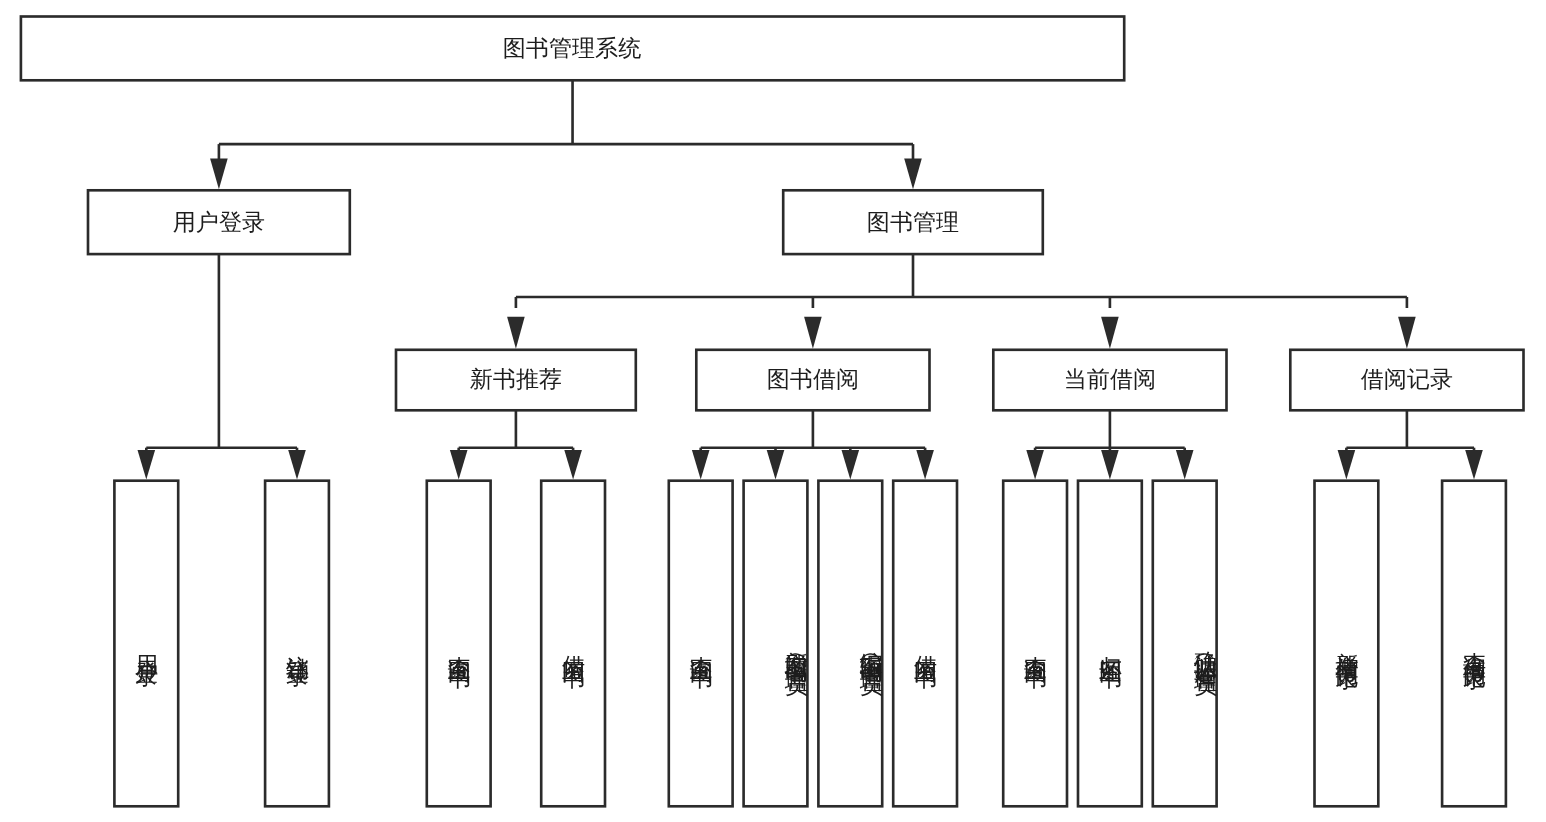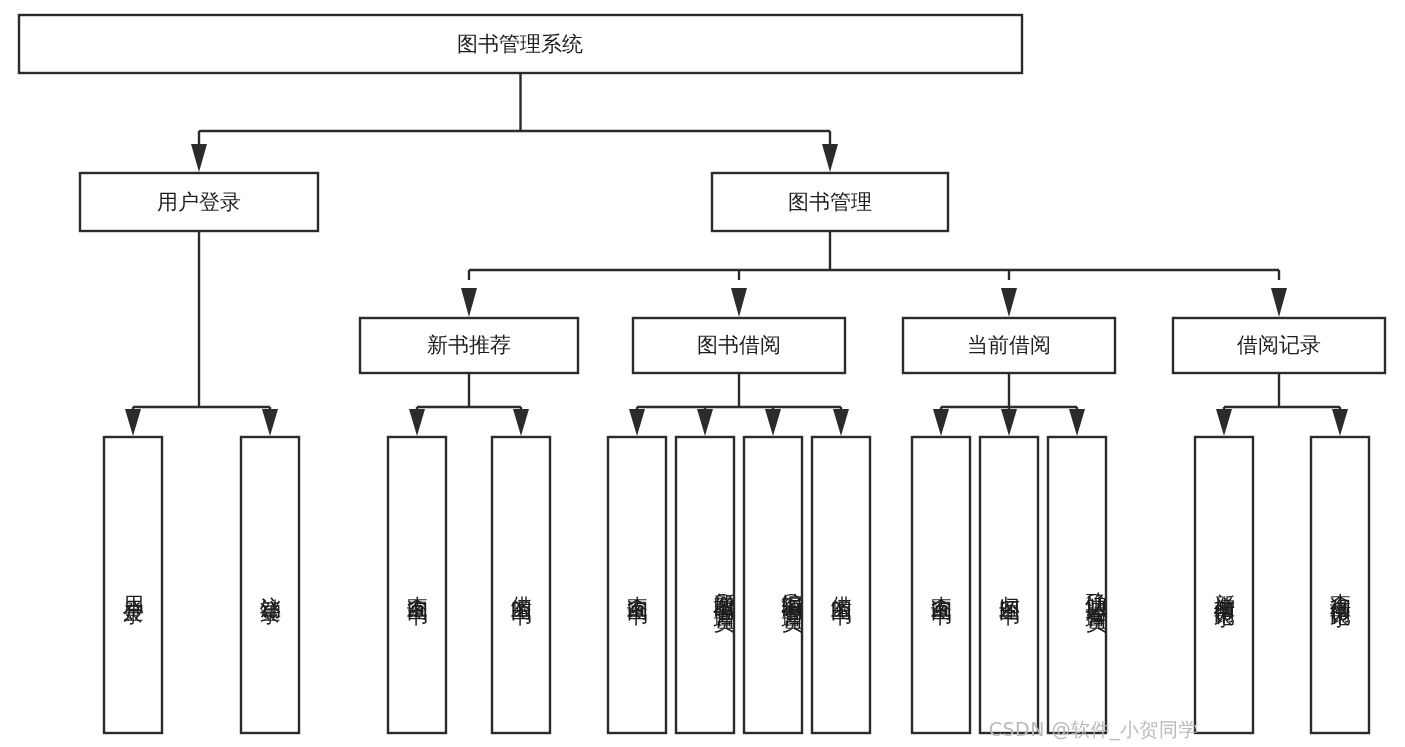--- a/index.html
+++ b/index.html
@@ -200,15 +200,14 @@
   <div class="vert-label" style="left:744px; top:437px; width:58px; height:296px; align-items:flex-start; padding-top:6px; box-sizing:border-box;">编辑图书（管理员）</div>
   <div class="vert-label" style="left:812px; top:437px; width:58px; height:296px;">借阅图书</div>
 
   <div class="vert-label" style="left:912px; top:437px; width:58px; height:296px;">查询图书</div>
   <div class="vert-label" style="left:980px; top:437px; width:58px; height:296px;">归还图书</div>
   <div class="vert-label" style="left:1048px; top:437px; width:58px; height:296px; align-items:flex-start; padding-top:6px; box-sizing:border-box;">确认归还（管理员）</div>
 
   <div class="vert-label" style="left:1195px; top:437px; width:58px; height:296px;">新增借阅记录</div>
   <div class="vert-label" style="left:1311px; top:437px; width:58px; height:296px;">查询借阅记录</div>
 
-  <div class="watermark">CSDN @软件_小贺同学</div>
 
 </div>
 
 </body></html>

